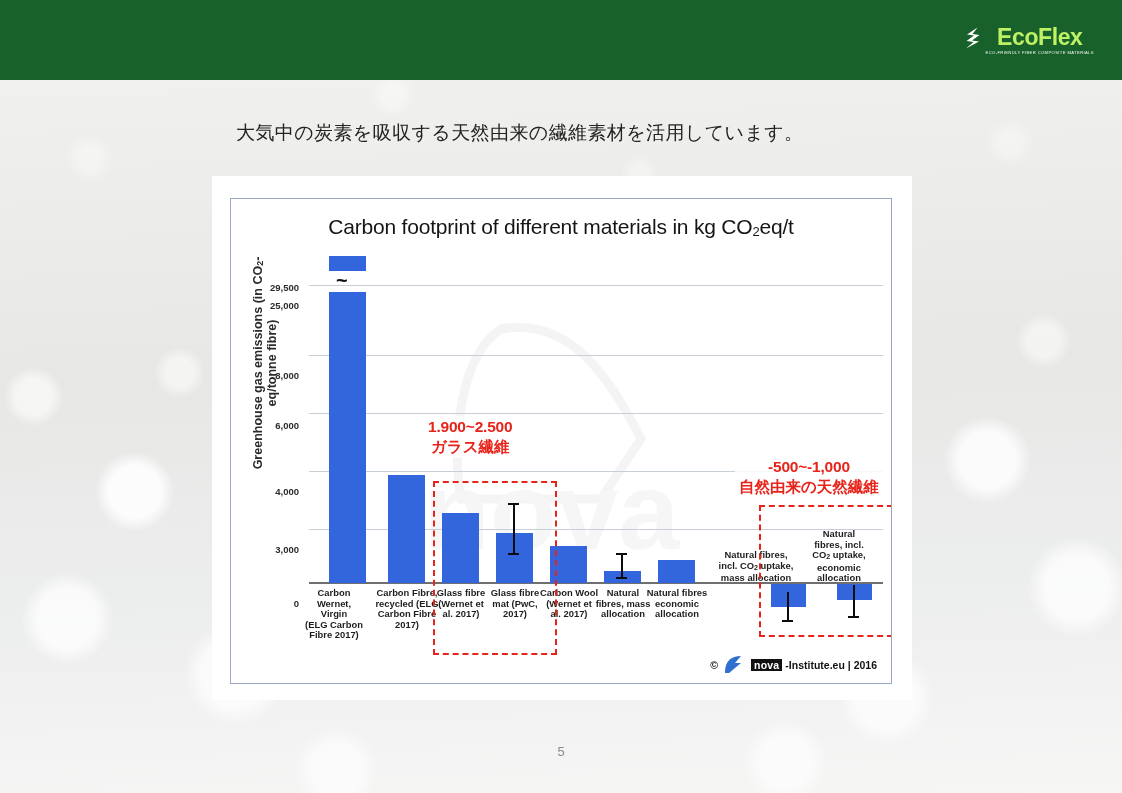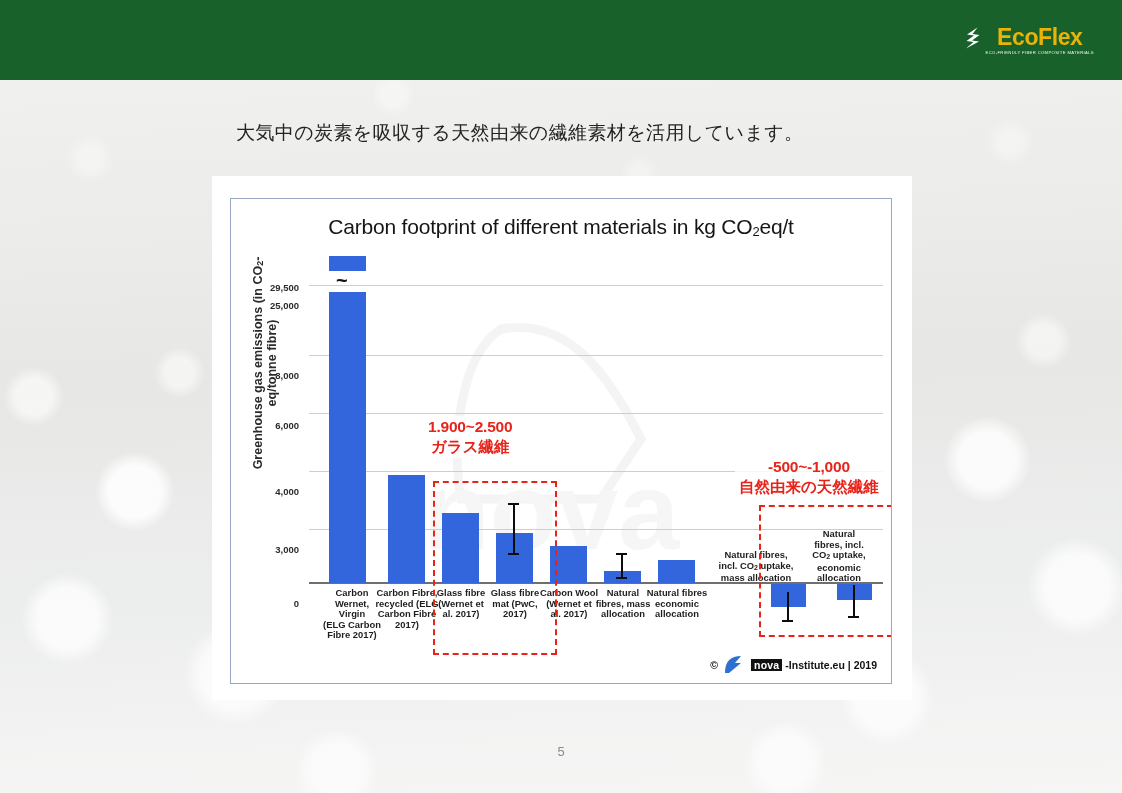--- a/index.html
+++ b/index.html
@@ -33,21 +33,21 @@
     opacity:.9;
   }
 
   
   #header{position:absolute;left:0;top:0;width:1122px;height:80px;background:#18612b;}
   #header-title{position:absolute;left:55px;top:22px;color:#fff;font-size:27px;font-weight:bold;letter-spacing:.2px;white-space:nowrap;}
   #header-title .dash{font-weight:bold;}
   #logo{position:absolute;right:28px;top:26px;display:flex;align-items:flex-start;gap:4px;}
   #logo-mark{width:18px;height:27px;flex:none;}
   #logo-textwrap{display:flex;flex-direction:column;align-items:center;}
-  #logo-word{color:#eab308;font-size:23px;font-weight:bold;line-height:23px;letter-spacing:-.4px;}
+  #logo-word{color:#bef264;font-size:23px;font-weight:bold;line-height:23px;letter-spacing:-.4px;}
   #logo-tag{color:#fff;font-size:4.2px;line-height:7px;letter-spacing:.35px;transform:scaleY(1.05);white-space:nowrap;opacity:.95;}
 
   
   #subtitle{position:absolute;left:236px;top:120px;font-size:19px;color:#232323;letter-spacing:.4px;white-space:nowrap;}
 
   
   #chart-card{position:absolute;left:212px;top:176px;width:700px;height:524px;background:#fff;}
   #chart-frame{position:absolute;left:18px;top:22px;width:660px;height:484px;border:1.5px solid #9aa7c4;background:#fff;overflow:hidden;}
 
   #chart-title{position:absolute;left:0;right:0;top:16px;text-align:center;font-size:21px;font-weight:normal;color:#151515;letter-spacing:-.2px;}
@@ -164,21 +164,21 @@
     <div class="bar" style="left:427px; top:361px; width:37px; height:23px;"></div>
 
     <div class="bar-neg" style="left:540px; top:385px; width:35px; height:23px;"></div>
     <div class="errbar" style="left:556px; top:393px; height:30px;"></div>
     <div class="errcap" style="left:551px; top:421px;"></div>
 
     <div class="bar-neg" style="left:606px; top:385px; width:35px; height:16px;"></div>
     <div class="errbar" style="left:622px; top:386px; height:33px;"></div>
     <div class="errcap" style="left:617px; top:417px;"></div>
 
-    <div class="xlabel" style="left:92px; top:389px; width:58px;">
+    <div class="xlabel" style="left:74px; top:389px; width:58px;">
       <span>Carbon</span><br>
       <span>Wernet, Virgin</span><br>
       <span>(ELG Carbon</span><br>
       <span>Fibre 2017)</span>
     </div>
     <div class="xlabel" style="left:141px; top:389px; width:70px;">
       <span>Carbon Fibre,</span><br>
       <span>recycled (ELG</span><br>
       <span>Carbon Fibre</span><br>
       <span>2017)</span>
@@ -224,21 +224,21 @@
 
     <div class="dashbox" style="left:202px; top:282px; width:120px; height:170px;"></div>
     <div class="dashbox" style="left:528px; top:306px; width:130px; height:128px;"></div>
 
     <div id="credit">
       <span>©</span>
       <svg id="credit-swoosh" viewBox="0 0 26 20">
         <path d="M4 18 C4 6 10 1 20 1 L14 8 L20 8 L8 18 Z" fill="#2f6fd0"></path>
       </svg>
       <span id="credit-nova">nova</span>
-      <span>-Institute.eu | 2019</span>
+      <span>-Institute.eu | 2016</span>
     </div>
 
   </div>
 </div>
 
 <div class="annot" style="left:424px; top:416px;">
   <span class="num">1.900~2.500</span>
   <span class="jp">ガラス繊維</span>
 </div>
 

